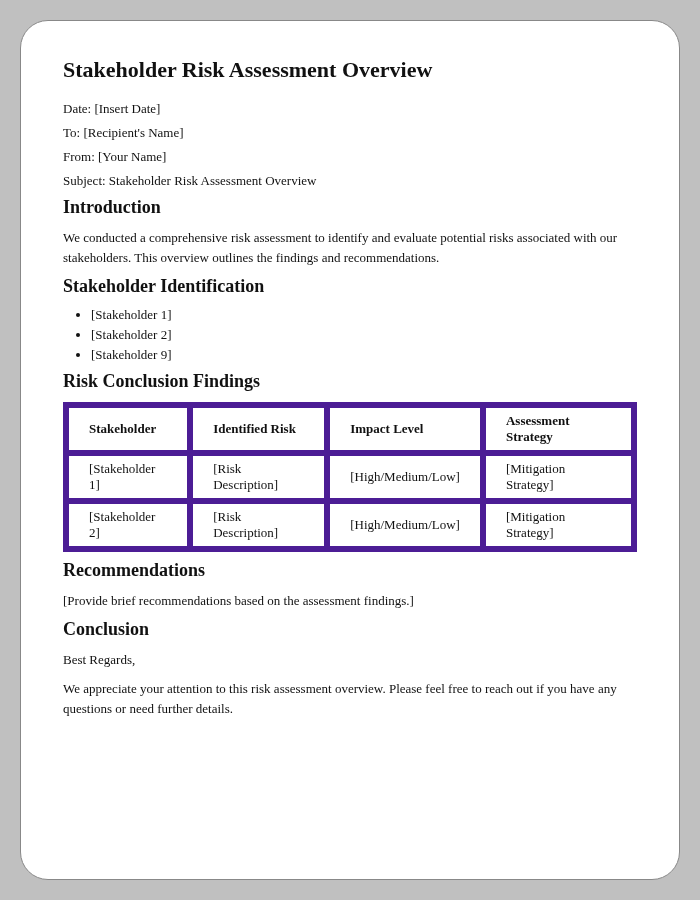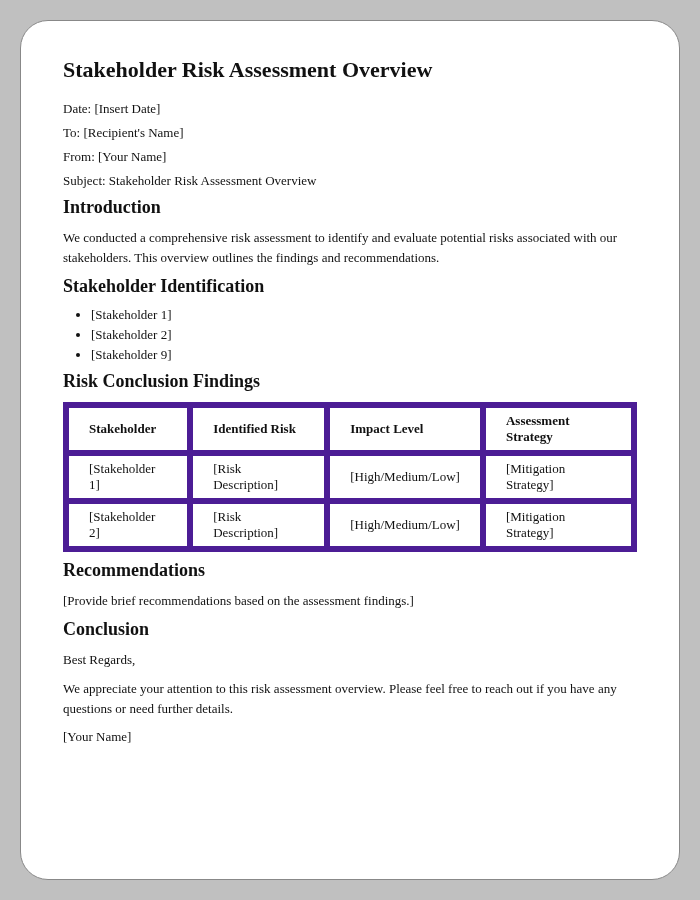--- a/index.html
+++ b/index.html
@@ -140,15 +140,14 @@
       </tr>
     </tbody>
   </table>
 
   <div class="section-heading">Recommendations</div>
   <div class="body-text">[Provide brief recommendations based on the assessment findings.]</div>
 
   <div class="section-heading">Conclusion</div>
   <div class="body-text">Best Regards,</div>
   <div class="body-text">We appreciate your attention to this risk assessment overview. Please feel free to reach out if you have any questions or need further details.</div>
-  <div class="body-text">[Your Name]</div>
 
 </div>
 
 </body></html>

